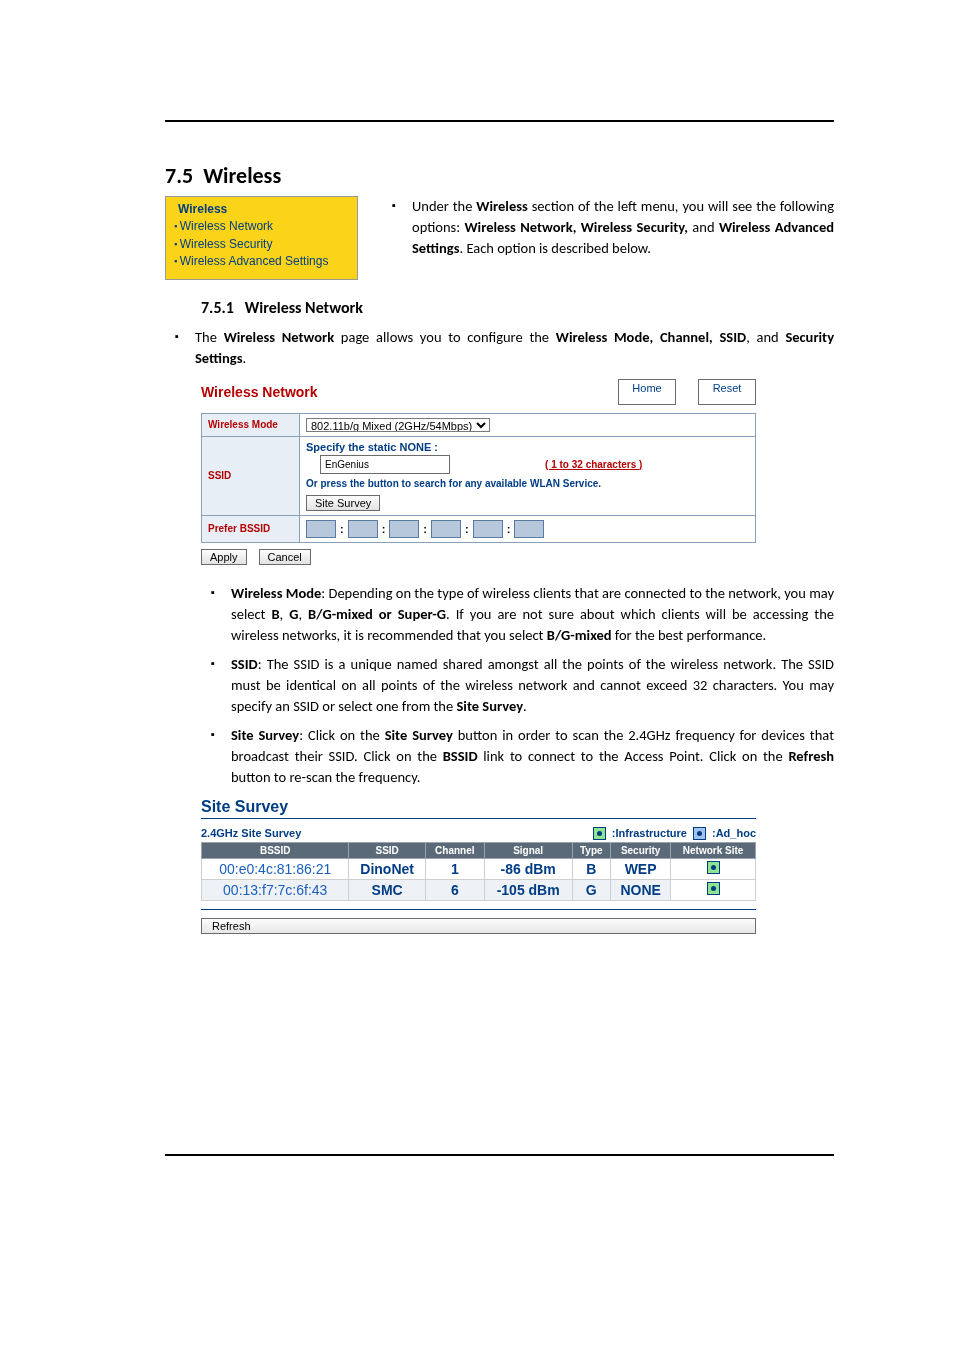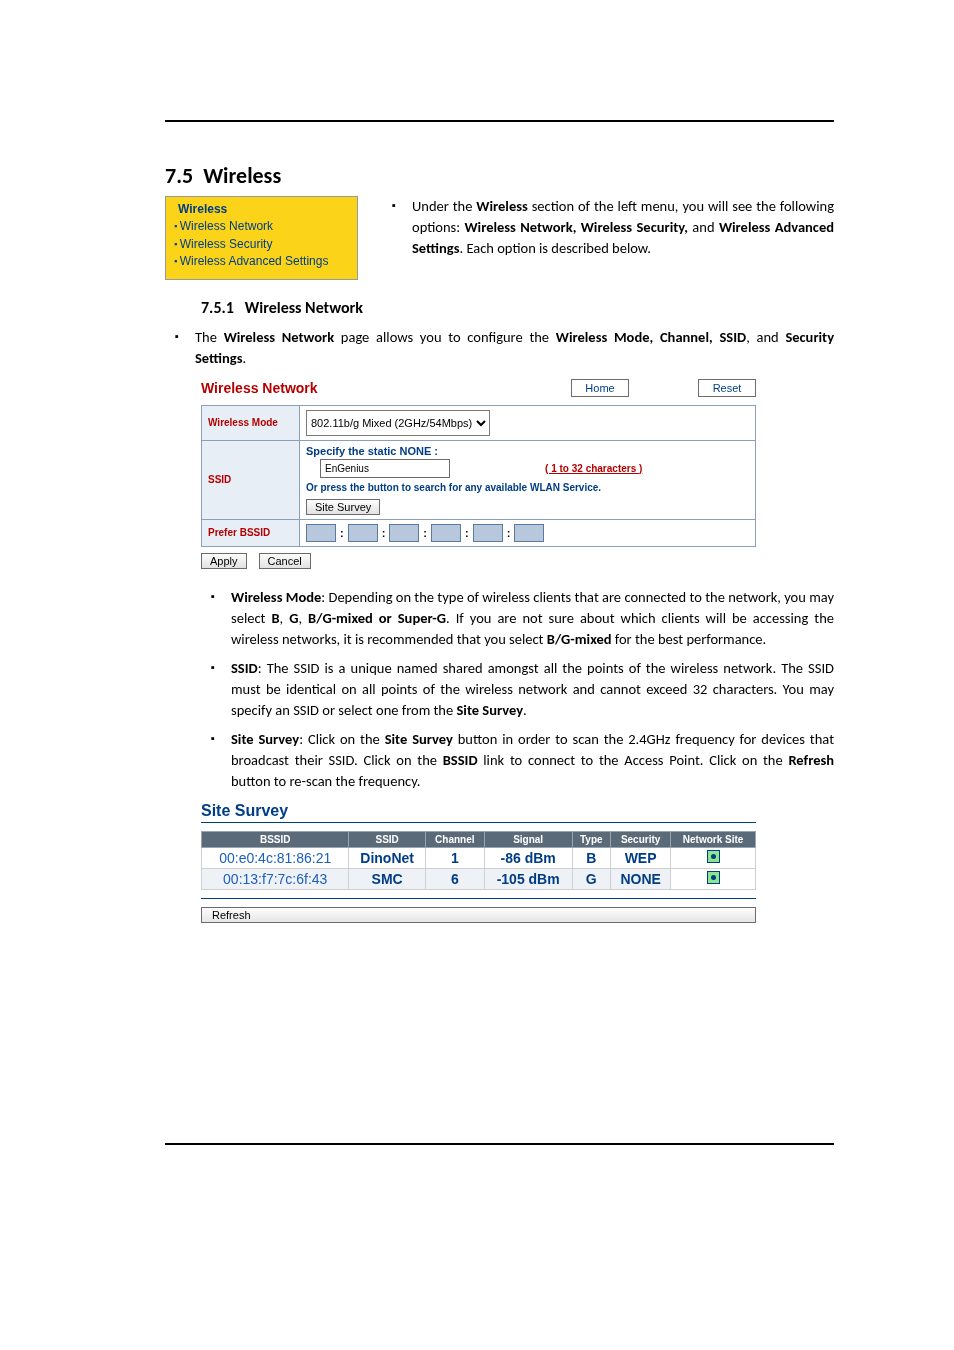--- a/index.html
+++ b/index.html
@@ -116,27 +116,26 @@
   }
   .hbuttons {
     display: flex;
     gap: 22px;
   }
   .hbtn {
     border: 1px solid #6b6b6b;
     background: #fff;
     color: #003d85;
     width: 58px;
-    height: 18px;
+    height: 26px;
     font-size: 11px;
     font-family: Arial;
     text-align: center;
     line-height: 16px;
     box-sizing: border-box;
-    margin-left: 47px;
   }
   .wn-table {
     border: 1px solid #8aa0b9;
     border-collapse: collapse;
     width: 100%;
     margin-top: 8px;
   }
   .wn-table td {
     border: 1px solid #8aa0b9;
     padding: 4px 6px;
@@ -148,21 +147,21 @@
     color: #b40000;
     font-weight: bold;
     width: 85px;
     font-size: 10px;
   }
   .wn-select {
     border: 1px solid #7a7a7a;
     font-size: 11px;
     font-family: Arial;
     background: #fff;
-    height: 26px;
+    height: 14px;
   }
   .wn-ssid-block { color: #003d85; font-weight: bold; }
   .wn-ssid-input {
     border: 1px solid #6b6b6b;
     width: 120px;
     height: 17px;
     font-size: 10px;
     padding: 0 4px;
     font-family: Arial;
     margin: 2px 0 4px 14px;
@@ -336,20 +335,33 @@
     <li>
       <b>SSID</b><span>: The SSID is a unique named shared amongst all the points of the wireless network. The SSID must be identical on all points of the wireless network and cannot exceed 32 characters. You may specify an SSID or select one from the </span><b>Site Survey</b><span>.</span>
     </li>
     <li>
       <b>Site Survey</b><span>: Click on the </span><b>Site Survey</b><span> button in order to scan the 2.4GHz frequency for devices that broadcast their SSID. Click on the </span><b>BSSID</b><span> link to connect to the Access Point. Click on the </span><b>Refresh</b><span> button to re-scan the frequency.</span>
     </li>
   </ul>
 
   <div class="panel-ss">
     <div class="ss-title">Site Survey</div>
+    <div class="ss-subhead">
+      <span>2.4GHz Site Survey</span>
+      <span class="legend">
+        <span class="legend-box green">
+            <span class="legend-dot"></span>
+          </span>
+          <span>:Infrastructure</span>
+        <span class="legend-box blue">
+            <span class="legend-dot"></span>
+          </span>
+          <span>:Ad_hoc</span>
+      </span>
+    </div>
     <table class="ss-table">
       <tbody>
           <tr>
         <th>BSSID</th>
         <th>SSID</th>
         <th>Channel</th>
         <th>Signal</th>
         <th>Type</th>
         <th>Security</th>
         <th>Network Site</th>

